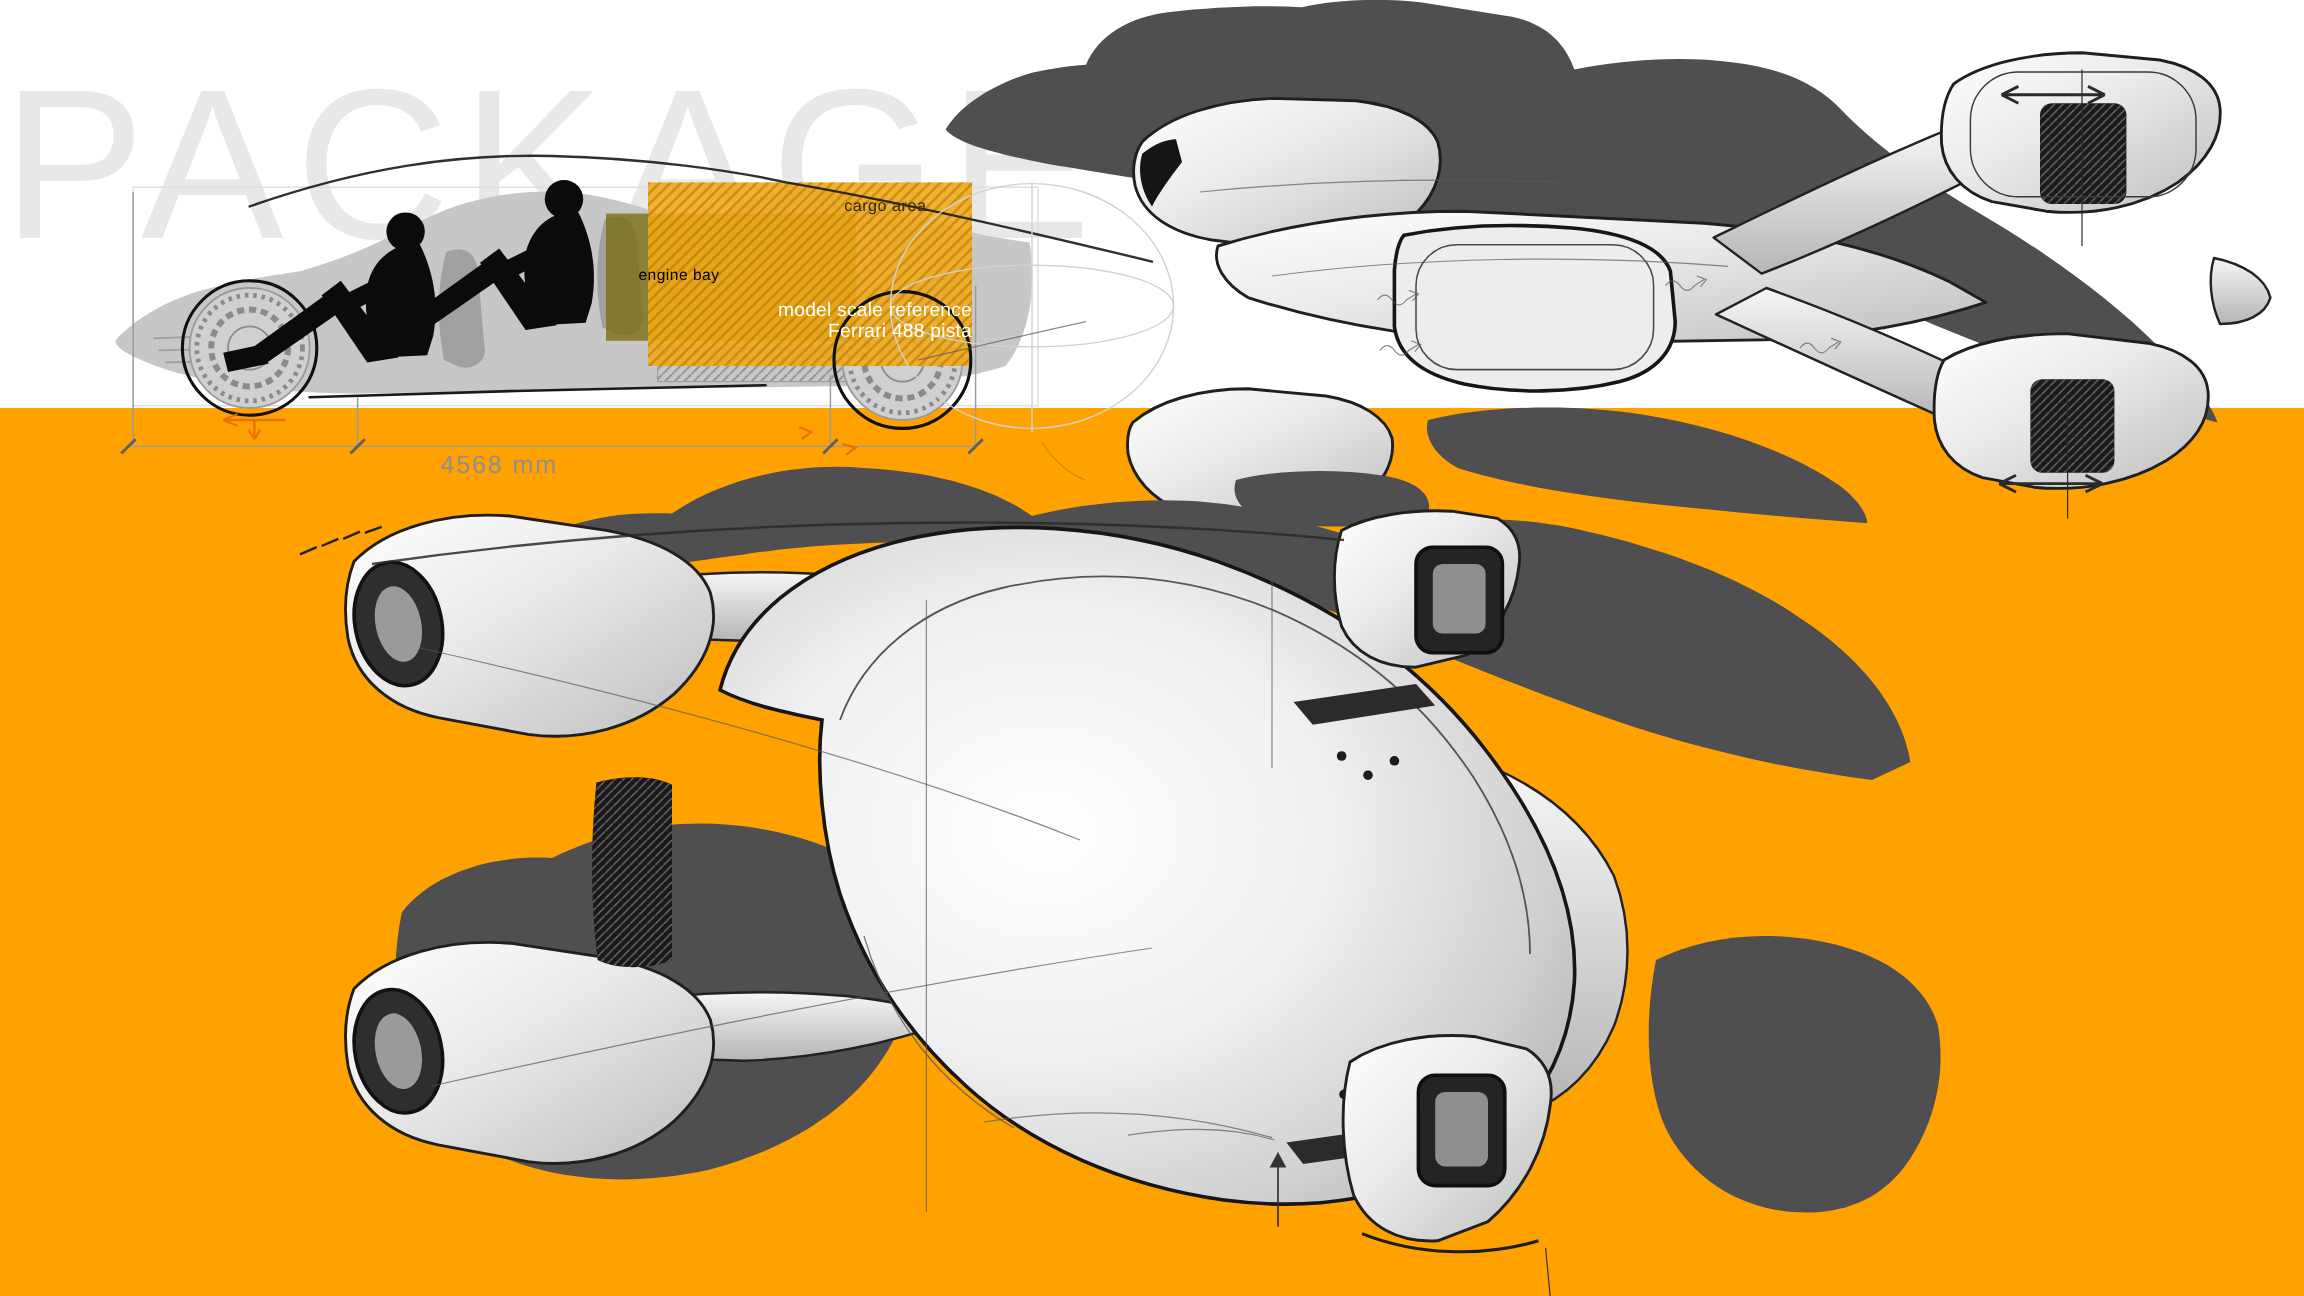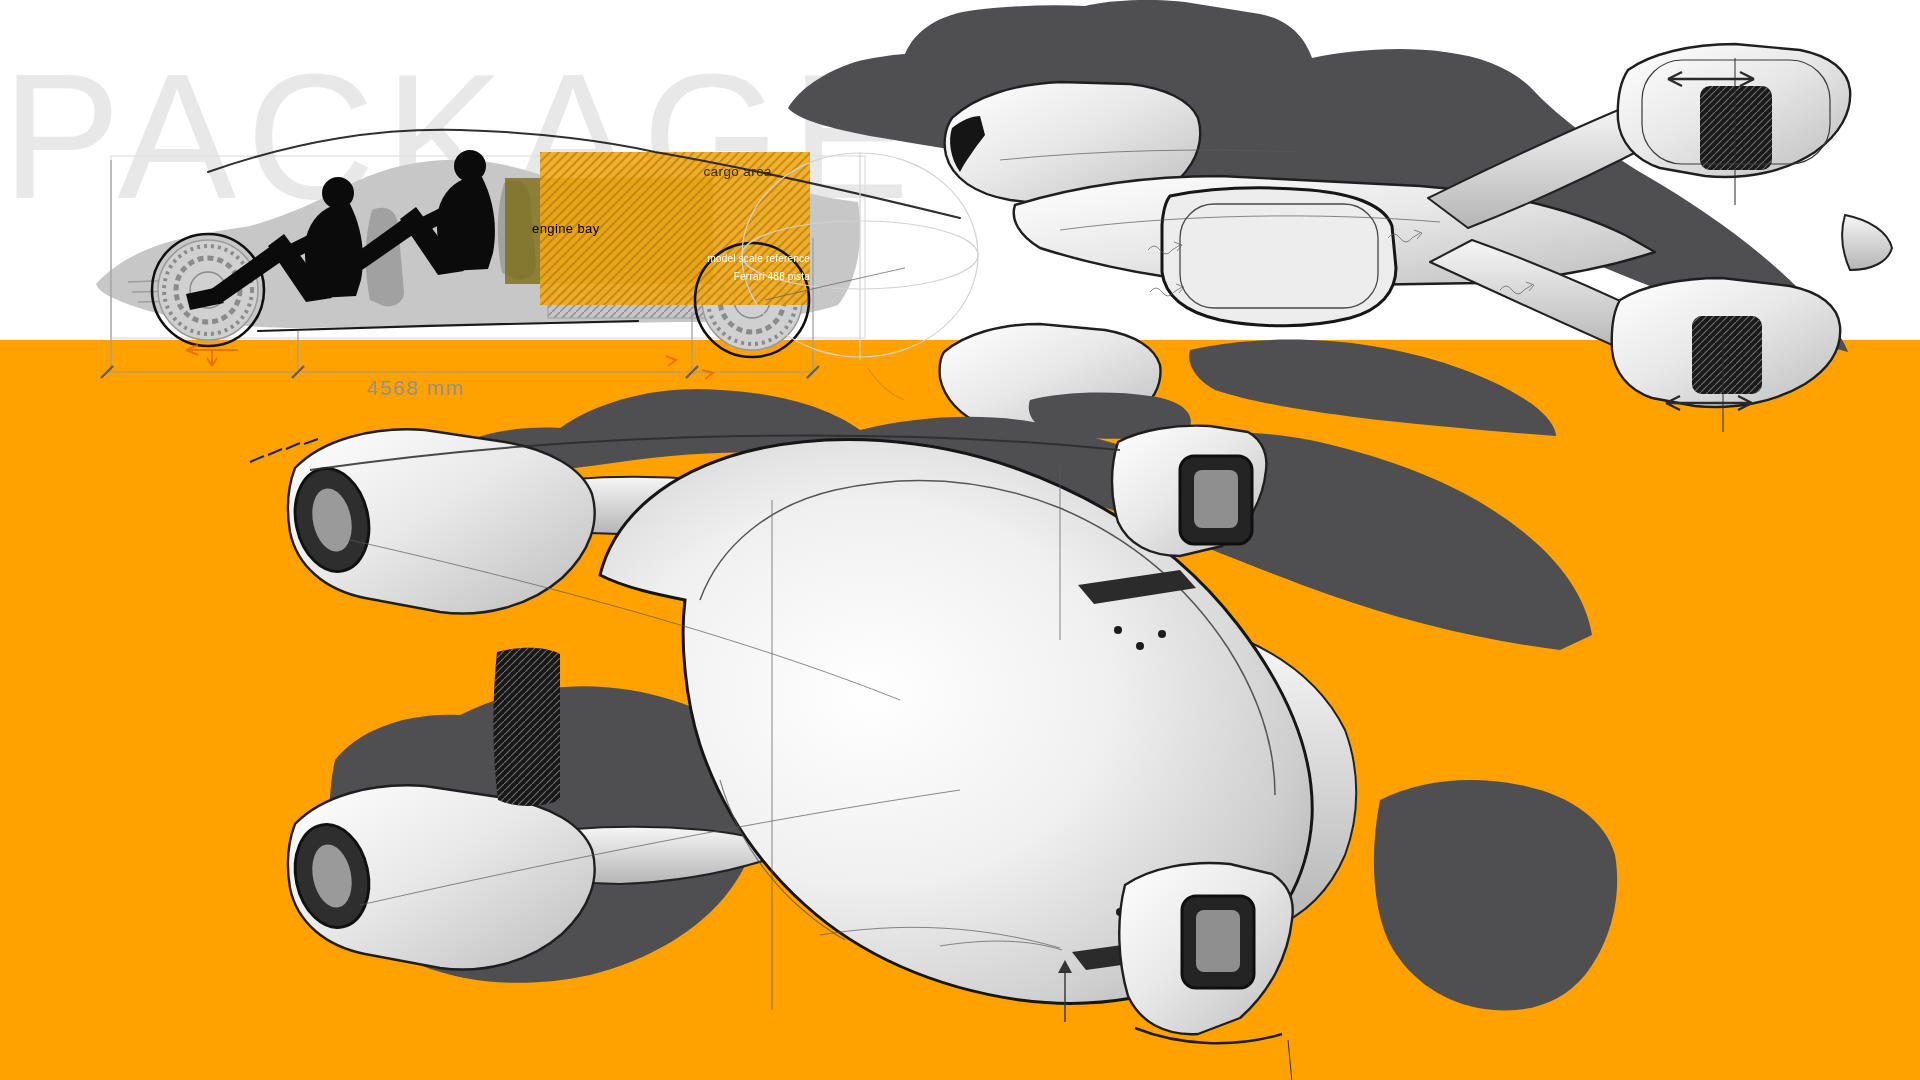--- a/index.html
+++ b/index.html
@@ -21,21 +21,21 @@
   html,body{width:1920px;height:1080px;overflow:hidden;background:#fff;
     font-family:"Liberation Sans", sans-serif;}
   .stage{position:relative;width:1920px;height:1080px;background:var(--canvas-white);overflow:hidden}
   .orange-band{position:absolute;left:0;top:340px;width:1920px;height:740px;background:var(--canvas-orange);z-index:0}
   .watermark{position:absolute;left:2px;top:48px;z-index:1;font-size:178px;line-height:1;
     font-weight:400;letter-spacing:10px;color:var(--watermark-gray);white-space:nowrap;user-select:none}
   svg.art{position:absolute;left:0;top:0;z-index:2}
   .lbl{position:absolute;z-index:3;line-height:1.25}
   .lbl-cargo{left:612px;top:164px;width:160px;text-align:right;font-size:13.5px;color:var(--label-dark);letter-spacing:.4px}
   .lbl-engine{left:532px;top:221px;font-size:13px;color:#000000;letter-spacing:.4px}
-  .lbl-scale{left:600px;top:250px;width:210px;text-align:right;font-size:10px;color:var(--label-white);letter-spacing:.2px;line-height:18px}
+  .lbl-scale{left:600px;top:250px;width:210px;text-align:right;font-size:16px;color:var(--label-white);letter-spacing:.2px;line-height:18px}
   .lbl-dim{left:367px;top:375px;width:200px;text-align:left;font-size:21px;color:var(--dimension-gray);letter-spacing:1.5px}
   
   .ink{stroke:var(--ink);fill:none;stroke-linecap:round}
   .body-fill{fill:url(#bodyGrad);stroke:#1f1f1f;stroke-width:2.4;stroke-linejoin:round}
   .body-fill-light{fill:url(#podGrad);stroke:#222;stroke-width:2;stroke-linejoin:round}
   .shadow{fill:var(--shadow-gray)}
   .hairline{stroke:#5a5a5a;stroke-width:1;fill:none;opacity:.7}
   .faint{stroke:#d2d2d2;stroke-width:1.2;fill:none}
   .sil{fill:var(--silhouette-gray)}
   .sil-dark{fill:#9a9a9a;opacity:.85}

